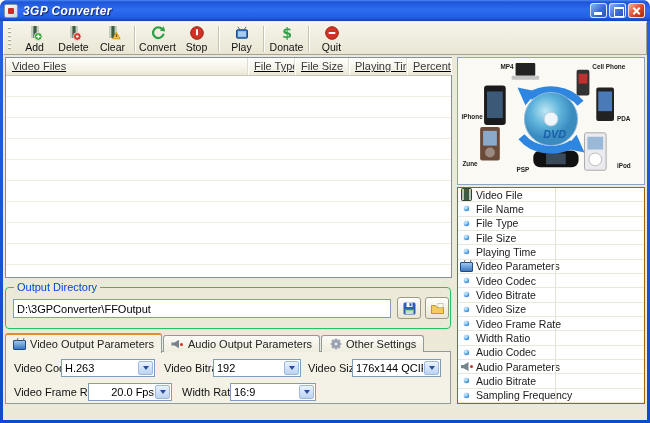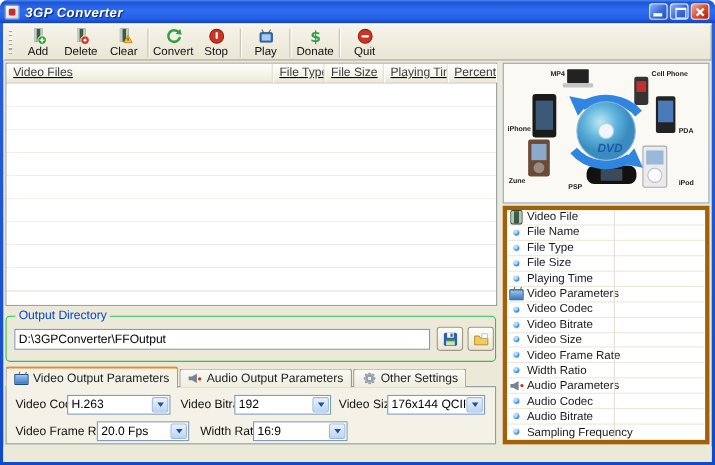--- a/index.html
+++ b/index.html
@@ -57,21 +57,21 @@
   .fl-col:nth-of-type(5){ flex:1; border-right:none; }
   .fl-body { height:201px; background:repeating-linear-gradient(180deg,#FFFFFF 0 20px,#F1EFE5 20px 21px); }
 
   
   .device-panel { position:absolute; left:454px; top:36px; width:188px; height:128px;
     border:1px solid #8FA4BC; background:#FAF9F4; }
   .device-panel svg { width:100%; height:100%; display:block; }
 
   
   .prop-panel { position:absolute; left:454px; top:166px; width:188px; height:217px;
-    background:#fff; border:4px solid #a16207; display:flex; flex-direction:column; }
+    background:#fff; border:1px solid #a16207; display:flex; flex-direction:column; }
   .prop-panel::after { content:''; position:absolute; left:97px; top:0; bottom:0; width:1px; background:#E4E2D4; }
   .prop-row { flex:1; display:flex; align-items:center; gap:3px; padding-left:2px;
     border-bottom:1px solid #EAE8DC; font-size:10.5px; color:#1A1A1A; white-space:nowrap; }
   .gi { width:13px; height:12px; display:inline-flex; align-items:center; justify-content:center; flex:none; position:relative; }
   [data-icon="bullet"] .gi::before { content:''; width:5px; height:5px; border-radius:50%;
     background:radial-gradient(circle at 35% 30%,#AFE0FF 0 25%,#1E78D8 75%); box-shadow:0 0 1px #1060B0; }
   [data-icon="film"] .gi::before { content:''; width:9px; height:11px; border-radius:1px;
     background:linear-gradient(90deg,#B7C6B7 0 2px,#3E5C42 2px 7px,#B7C6B7 7px 9px); box-shadow:0 0 0 1px #2E4430; }
   [data-icon="tv"] .gi::before { content:''; width:11px; height:8px; margin-top:2px;
     background:linear-gradient(#9CC6F2,#3A78C0); border:1px solid #1E4C80; border-radius:1px; }
@@ -116,21 +116,21 @@
   .c-arrow { width:15px; height:14px; margin:1px; border:1px solid #A0B8E0; border-radius:2px; flex:none;
     background:linear-gradient(180deg,#EAF2FC,#BBD4F2); display:flex; align-items:center; justify-content:center; }
   .c-arrow::before { content:''; width:0; height:0; border-left:3px solid transparent; border-right:3px solid transparent;
     border-top:4px solid #28508C; }
   
   .r1 .field:nth-of-type(1) .f-label{ width:47px; } .r1 .field:nth-of-type(1) .combo{ width:94px; }
   .r1 .field:nth-of-type(1){ margin-right:9px; }
   .r1 .field:nth-of-type(2) .f-label{ width:49px; } .r1 .field:nth-of-type(2) .combo{ width:88px;gap:45px; }
   .r1 .field:nth-of-type(2){ margin-right:7px; }
   .r1 .field:nth-of-type(3) .f-label{ width:44px; } .r1 .field:nth-of-type(3) .combo{ width:89px; }
-  .r2 .field:nth-of-type(1) .f-label{ width:74px; } .r2 .field:nth-of-type(1) .combo{ width:84px; }
+  .r2 .field:nth-of-type(1) .f-label{ width:74px; } .r2 .field:nth-of-type(1) .combo{ width:84px;text-align:right; }
   .r2 .field:nth-of-type(1){ margin-right:10px; }
   .r2 .field:nth-of-type(2) .f-label{ width:48px; } .r2 .field:nth-of-type(2) .combo{ width:86px; }
 
   .statusbar { position:absolute; left:0; top:385px; width:644px; height:14px; background:#ECE9D8; }
 </style>
 </head>
 <body>
 
 <div class="frame">
 
@@ -349,28 +349,28 @@
         <div class="prop-row" data-icon="bullet">
           <span class="gi"></span>
           <span class="p-label">Video Frame Rate</span>
         </div>
 
         <div class="prop-row" data-icon="bullet">
           <span class="gi"></span>
           <span class="p-label">Width Ratio</span>
         </div>
 
+        <div class="prop-row" data-icon="bullet">
+          <span class="gi"></span>
+          <span class="p-label">Audio Codec</span>
+        </div>
+
         <div class="prop-row" data-icon="speaker">
           <span class="gi"></span>
           <span class="p-label">Audio Parameters</span>
-        </div>
-
-        <div class="prop-row" data-icon="bullet">
-          <span class="gi"></span>
-          <span class="p-label">Audio Codec</span>
         </div>
 
         <div class="prop-row" data-icon="bullet">
           <span class="gi"></span>
           <span class="p-label">Audio Bitrate</span>
         </div>
 
 
         <div class="prop-row" data-icon="bullet">
           <span class="gi"></span>

